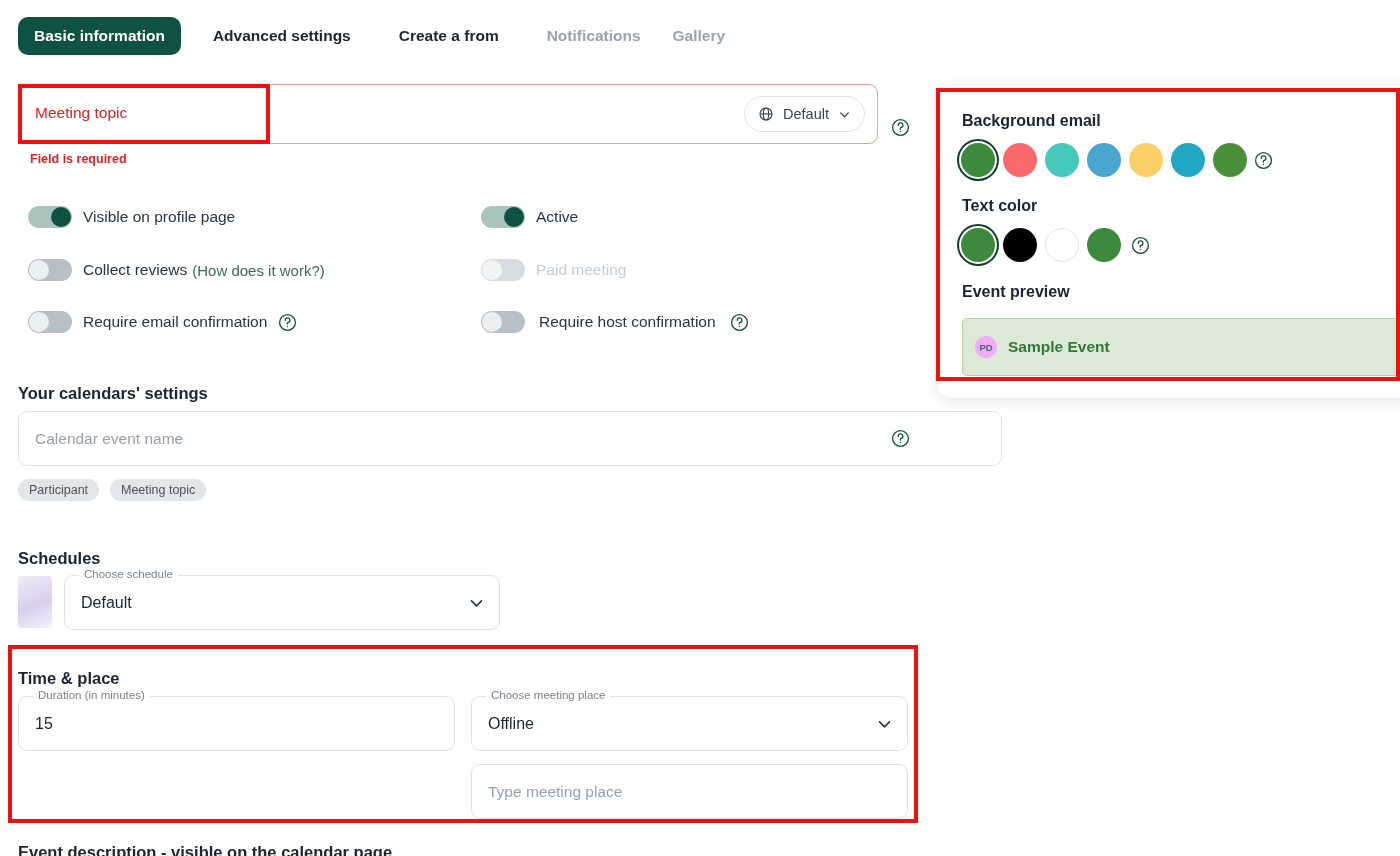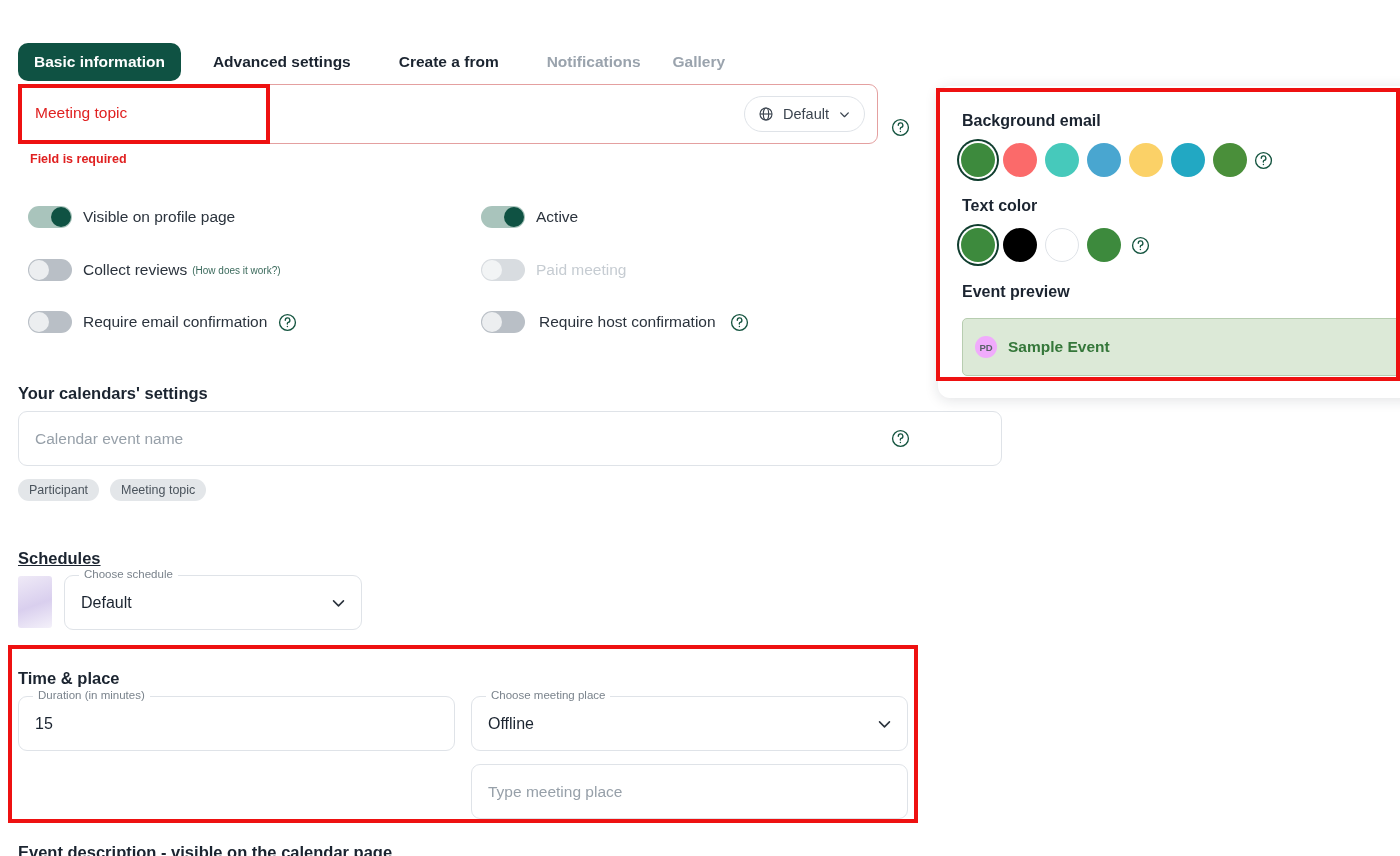--- a/index.html
+++ b/index.html
@@ -6,21 +6,21 @@
   html, body {
     margin: 0; padding: 0;
     width: 1400px; height: 856px;
     background: #ffffff;
     font-family: "Liberation Sans", sans-serif;
     overflow: hidden;
   }
   .page { position: relative; width: 1400px; height: 856px; background:#fff; }
 
   
-  .tabbar { position:absolute; left:0; top:0; width:1129px; height:72px; display:flex; align-items:center;margin-top:26px; }
+  .tabbar { position:absolute; left:0; top:0; width:1129px; height:72px; display:flex; align-items:center; }
   .tab {
     font-size:15.5px; font-weight:700; color:#1b2430;
     padding:10px 16px; border-radius:10px; white-space:nowrap; cursor:pointer;
   }
   .tab.first { margin-left:18px; }
   .tab.active { background:#0f5243; color:#ffffff; }
   .tab.muted { color:#9aa3ad; font-weight:700; }
   .tab.sp { margin-left:16px; }
 
   
@@ -56,21 +56,21 @@
   .switch { width:44px; height:22px; border-radius:11px; position:relative; flex:none; cursor:pointer; }
   .switch .knob { position:absolute; top:1px; width:20px; height:20px; border-radius:50%; }
   .switch.on  { background:#a9c4bc; }
   .switch.on .knob  { right:1px; background:#0f5243; }
   .switch.off { background:#b9bfc6; }
   .switch.off .knob { left:1px; background:#eceef0; }
   .switch.off.disabled { background:#d8dce0; }
   .switch.off.disabled .knob { background:#f2f4f5; }
   .tg-label { font-size:15.5px; color:#2b333d; white-space:nowrap; }
   .tg-label.dim { color:#c6ccd2; }
-  .tg-sub { font-size:10px; color:#3b6a5c; }
+  .tg-sub { font-size:15px; color:#3b6a5c; }
 
   
   .sec-h { position:absolute; font-size:16.5px; font-weight:700; color:#1b2430;margin-top:16px; }
 
   
   .inp {
     position:absolute; border:1px solid #dfe3e8; border-radius:9px; background:#fff;
   }
   .inp .ph { position:absolute; left:16px; top:50%; transform:translateY(-50%); font-size:15.5px; color:#97a0a9; }
   .inp .val { position:absolute; left:16px; top:50%; transform:translateY(-50%); font-size:16px; color:#1b2430; }
@@ -226,23 +226,23 @@
     <svg class="help-ico" viewBox="0 0 24 24" fill="none" stroke="#14543f" stroke-width="1.7">
       <circle cx="12" cy="12" r="10"></circle>
       <path d="M9.2 9.1a2.9 2.9 0 1 1 3.6 2.8c-.7.2-1 .8-1 1.5v.5" stroke-linecap="round"></path>
       <circle cx="11.9" cy="17" r=".9" fill="#14543f" stroke="none"></circle>
     </svg>
   </span>
 
   <div class="chip" style="left:18px; top:479px;">Participant</div>
   <div class="chip" style="left:110px; top:479px;">Meeting topic</div>
 
-  <div class="sec-h" style="left:18px; top:533px;text-decoration:underline;">Schedules</div>
+  <div class="sec-h" style="left:18px; top:533px;">Schedules</div>
   <div class="sched-swatch" style="left:18px; top:576px;"></div>
-  <div class="inp" style="left:64px; top:575px; width:298px; height:55px;">
+  <div class="inp" style="left:64px; top:575px; width:436px; height:55px;">
     <div class="notch-label">Choose schedule</div>
     <div class="val">Default</div>
     <span>
       <svg class="chev-lg" viewBox="0 0 24 24" fill="none" stroke="#2b333d" stroke-width="2.2" stroke-linecap="round" stroke-linejoin="round">
         <polyline points="5,9 12,16 19,9"></polyline>
       </svg>
     </span>
   </div>
 
   <div class="sec-h" style="left:18px; top:653px;">Time &amp; place</div>

